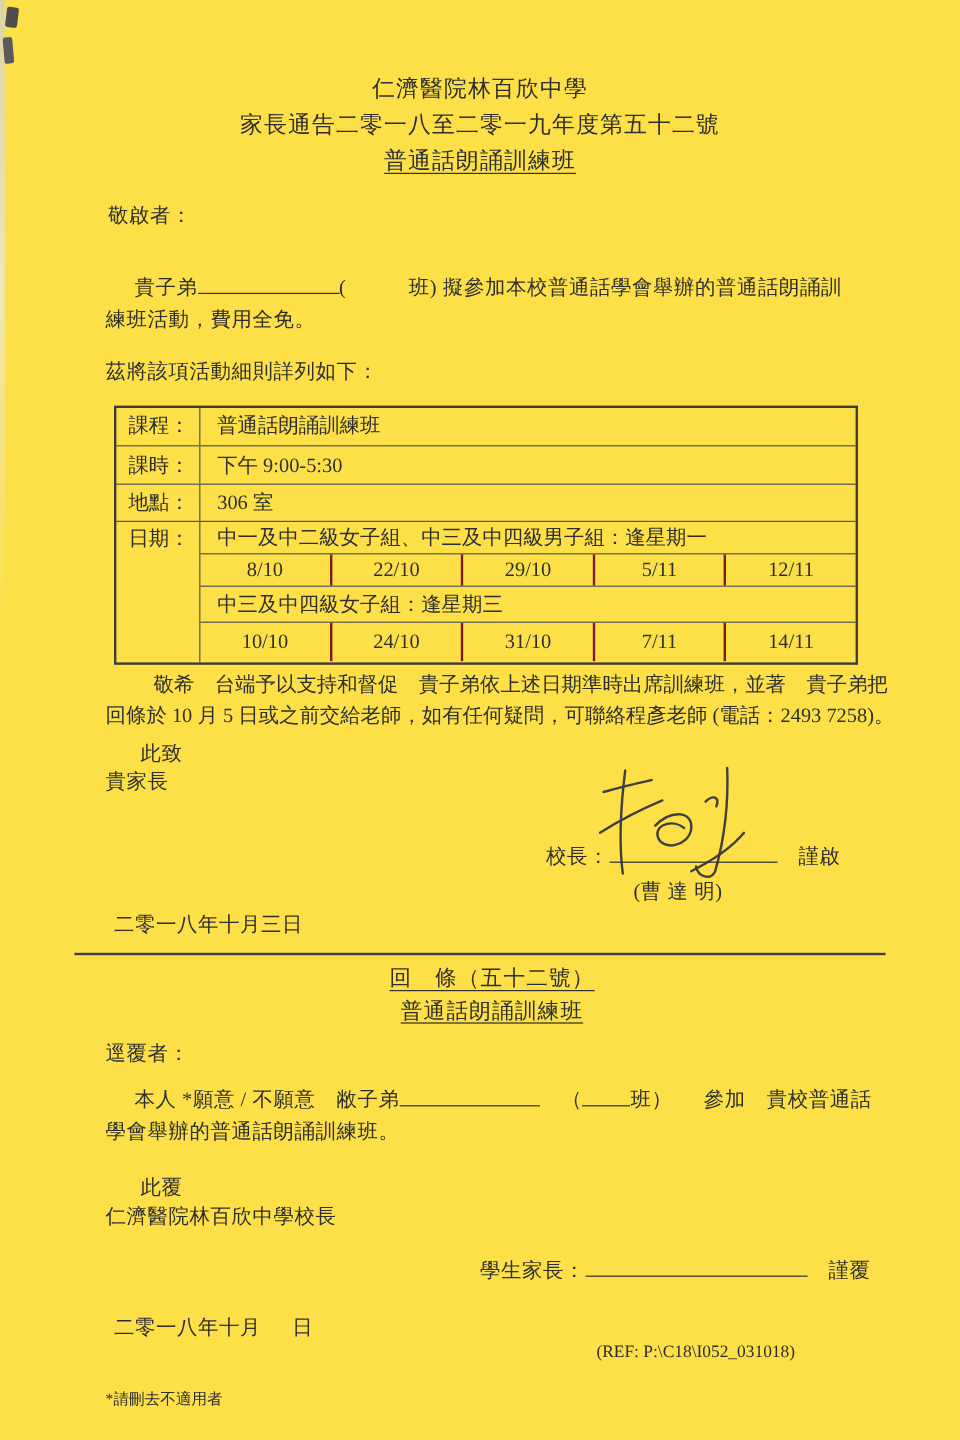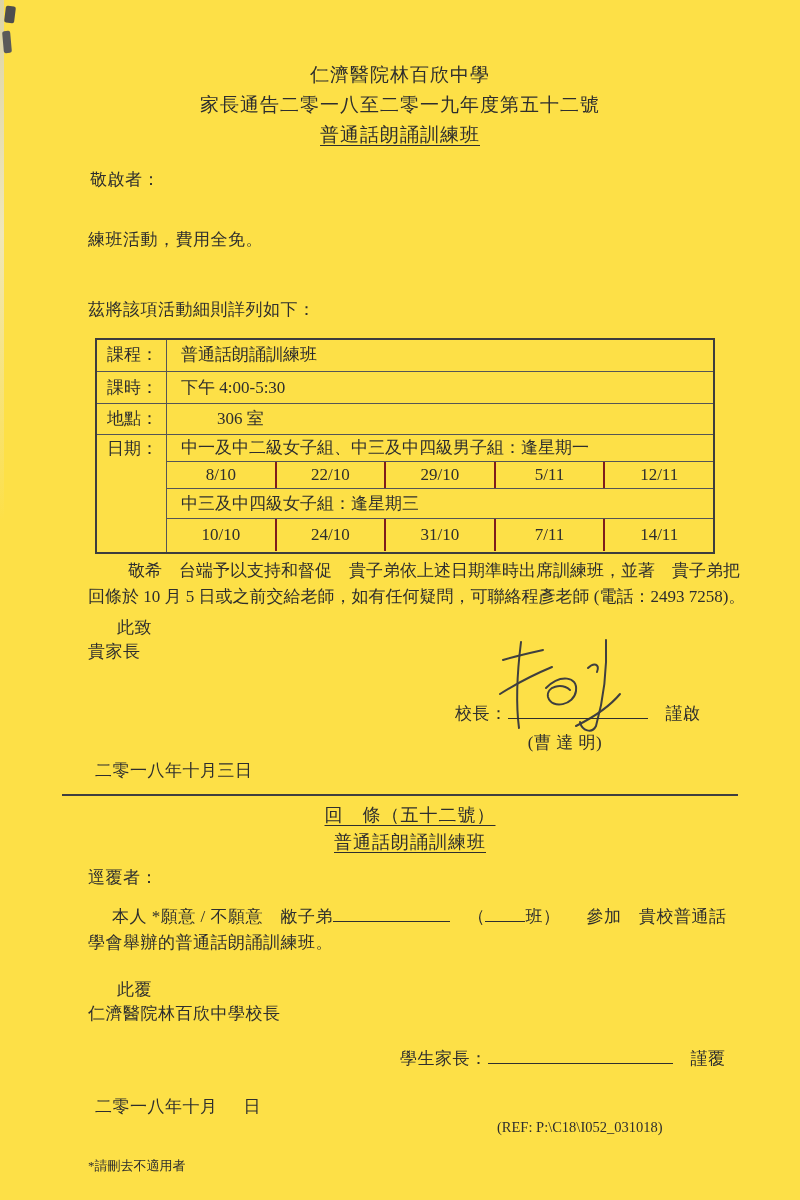--- a/index.html
+++ b/index.html
@@ -65,35 +65,38 @@
 
   <div class="abs center title-block">
     <div>仁濟醫院林百欣中學</div>
     <div>家長通告二零一八至二零一九年度第五十二號</div>
     <div class="u">普通話朗誦訓練班</div>
   </div>
 
   <div class="abs body-text" style="top:168px; left:90px;">敬啟者：</div>
 
   <div class="abs body-text" style="top:226px; left:88px; width:650px; line-height:27px;">
+    <div class="nowrap indent">
+      <span>貴子弟</span><span class="blank b118"></span><span>(</span><span class="sp52"></span><span>班) 擬參加本校普通話學會舉辦的普通話朗誦訓</span>
+    </div>
     <div class="nowrap">練班活動，費用全免。</div>
   </div>
 
   <div class="abs body-text" style="top:298px; left:88px;">茲將該項活動細則詳列如下：</div>
 
   <div class="abs tbl">
     <div class="trow" style="height:31px; line-height:30px;">
       <div class="tlabel">課程：</div>
       <div class="tval">普通話朗誦訓練班</div>
     </div>
     <div class="trow" style="height:32px; line-height:31px;">
       <div class="tlabel">課時：</div>
-      <div class="tval">下午 4:00-5:30</div>
+      <div class="tval">下午 9:00-5:30</div>
     </div>
-    <div class="trow" style="height:31px; line-height:30px;gap:36px;">
+    <div class="trow" style="height:31px; line-height:30px;">
       <div class="tlabel">地點：</div>
       <div class="tval">306 室</div>
     </div>
     <div class="trow" style="height:118px;">
       <div class="tlabel" style="line-height:28px;">日期：</div>
       <div class="dright">
         <div class="ghead" style="height:26px; line-height:25px;">中一及中二級女子組、中三及中四級男子組：逢星期一</div>
         <div class="dcells" style="height:27px; line-height:26px;">
           <div>8/10</div>
           <div>22/10</div>

